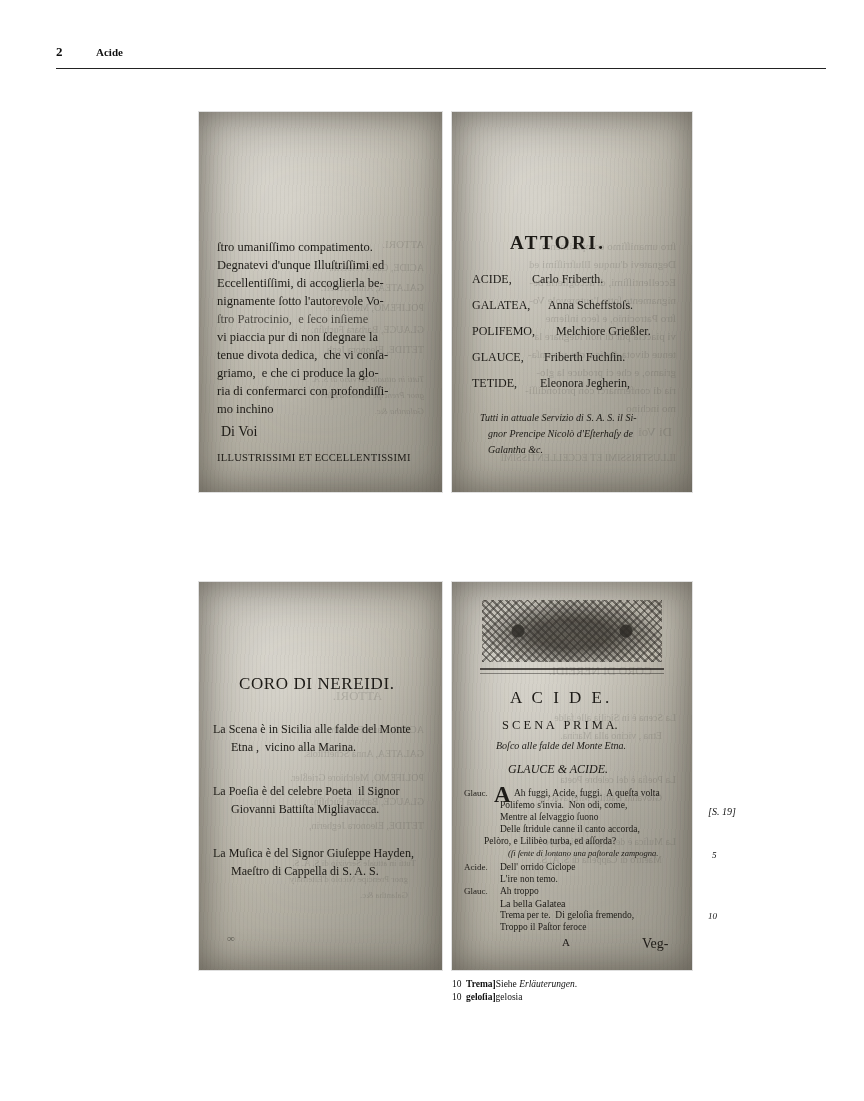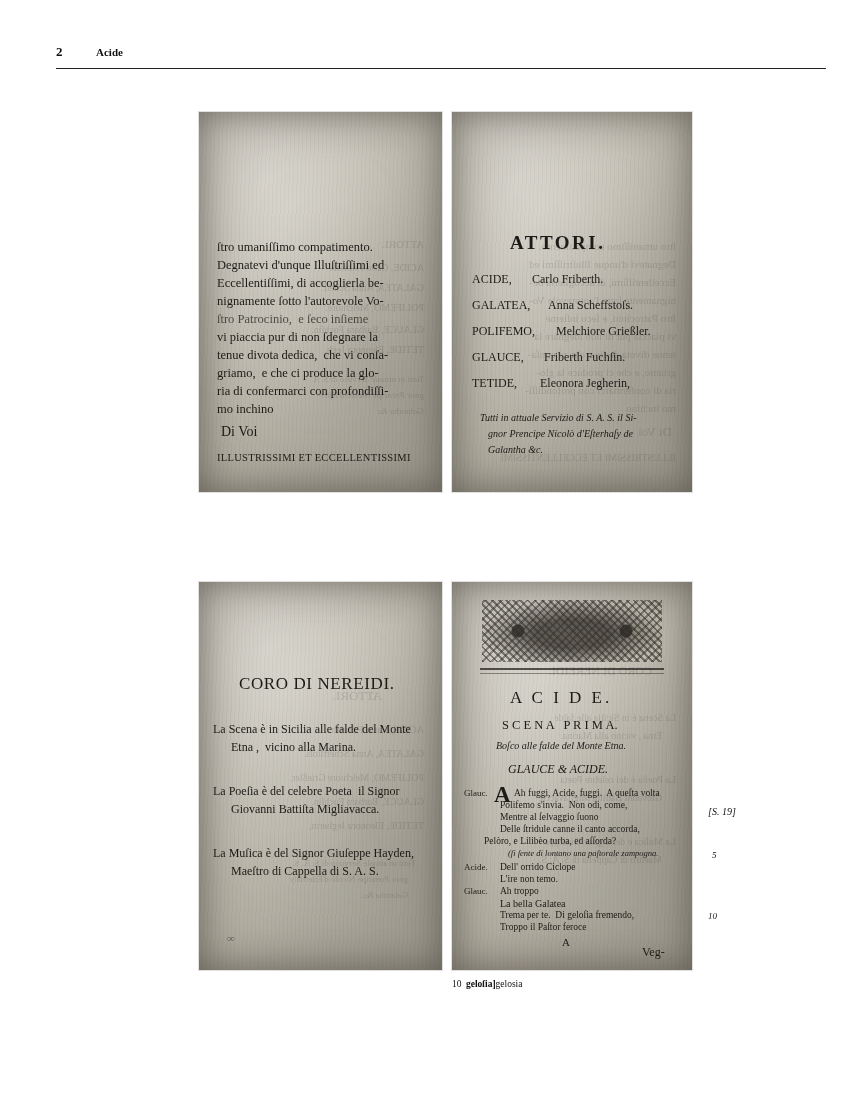--- a/index.html
+++ b/index.html
@@ -333,26 +333,29 @@
     <div class="ln" style="left:48px; top:280px; font-size:9.5px;">Dell' orrido Ciclope</div>
     <div class="ln" style="left:48px; top:292px; font-size:9.5px;">L'ire non temo.</div>
 
     <div class="ln" style="left:12px; top:304px; font-size:9px;">Glauc.</div>
     <div class="ln" style="left:48px; top:304px; font-size:9.5px;">Ah troppo</div>
     <div class="ln" style="left:48px; top:316px; font-size:10px;">La bella Galatea</div>
     <div class="ln" style="left:48px; top:328px; font-size:9.5px;">Trema per te.  Di geloſia fremendo,</div>
     <div class="ln" style="left:48px; top:340px; font-size:9.5px;">Troppo il Paſtor feroce</div>
 
     <div class="ln" style="left:110px; top:354px; font-size:11px;">A</div>
-    <div class="ln" style="left:190px; top:354px; font-size:12px;margin-top:9px;">Veg-</div>
+    <div class="ln" style="left:190px; top:354px; font-size:14px;">Veg-</div>
   </div>
   <div class="vignette"></div>
 </div>
 
 <div class="margin-note" style="left:708px; top:806px;">[S. 19]</div>
 <div class="line-num" style="left:712px; top:850px;">5</div>
 <div class="line-num" style="left:708px; top:911px;">10</div>
 
 <div class="footnotes">
   <div class="fn">
+    <span class="num">10</span><span class="lemma">Trema]</span><span>Siehe </span><span class="it">Erläuterungen</span><span>.</span>
+  </div>
+  <div class="fn">
     <span class="num">10</span><span class="lemma">geloſia]</span><span>gelosia</span>
   </div>
 </div>
 
 </body></html>

